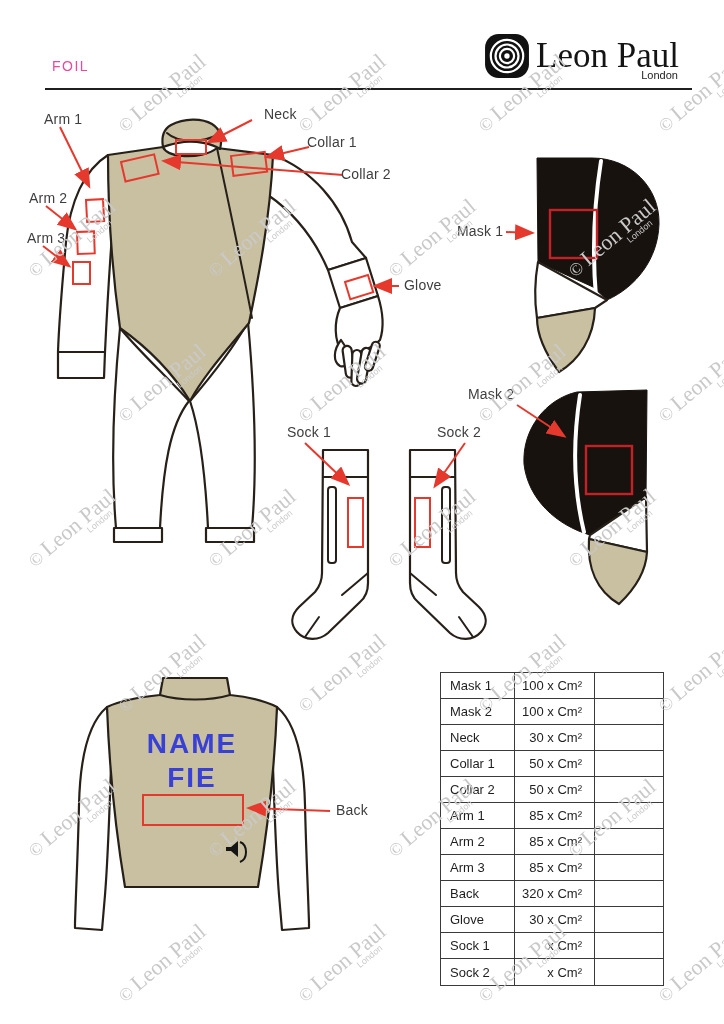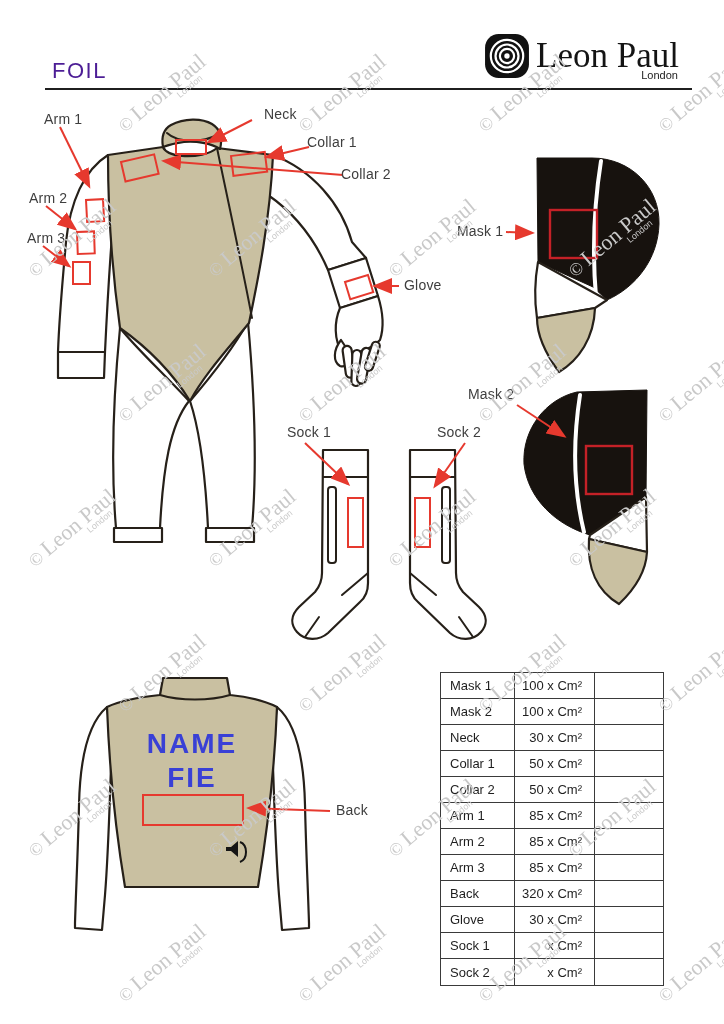--- a/index.html
+++ b/index.html
@@ -1,21 +1,21 @@
 <!DOCTYPE html>
 <html style="--tan: #c9c0a1; --red: #e6392e; --mask-red: #c42127; --blue: #3940d6; --mask-black: #17120e;"><head>
 <meta charset="utf-8">
 <style>
   html,body{margin:0;padding:0;background:#fff;}
   *{box-sizing:border-box;}
   .page{position:relative;width:724px;height:1024px;background:#fff;overflow:hidden;
         font-family:"Liberation Sans",sans-serif;}
   
-  .foil{position:absolute;left:52px;top:58px;font-size:22px;letter-spacing:1.5px;
-        color:#4c1d95;z-index:2;text-align:right;}
+  .foil{position:absolute;left:52px;top:58px;font-size:14px;letter-spacing:1.5px;
+        color:#ec4899;z-index:2;text-align:right;}
   .rule{position:absolute;left:45px;top:88px;width:647px;height:2px;background:#1f1f1f;z-index:2;}
   .logo{position:absolute;left:484px;top:33px;display:flex;align-items:center;z-index:2;}
   .logo-icon{width:46px;height:46px;}
   .brand{position:relative;margin-left:6px;}
   .brand-name{font-family:"Liberation Serif",serif;font-size:35px;color:#141414;line-height:46px;}
   .brand-city{position:absolute;right:1px;bottom:-2px;font-size:11px;color:#222;}
   
   .art{position:absolute;z-index:1;}
   .ol{fill:#fff;stroke:#262019;stroke-width:2.2;stroke-linejoin:round;}
   .ol-tan{fill:var(--tan);stroke:#262019;stroke-width:2.2;stroke-linejoin:round;}

